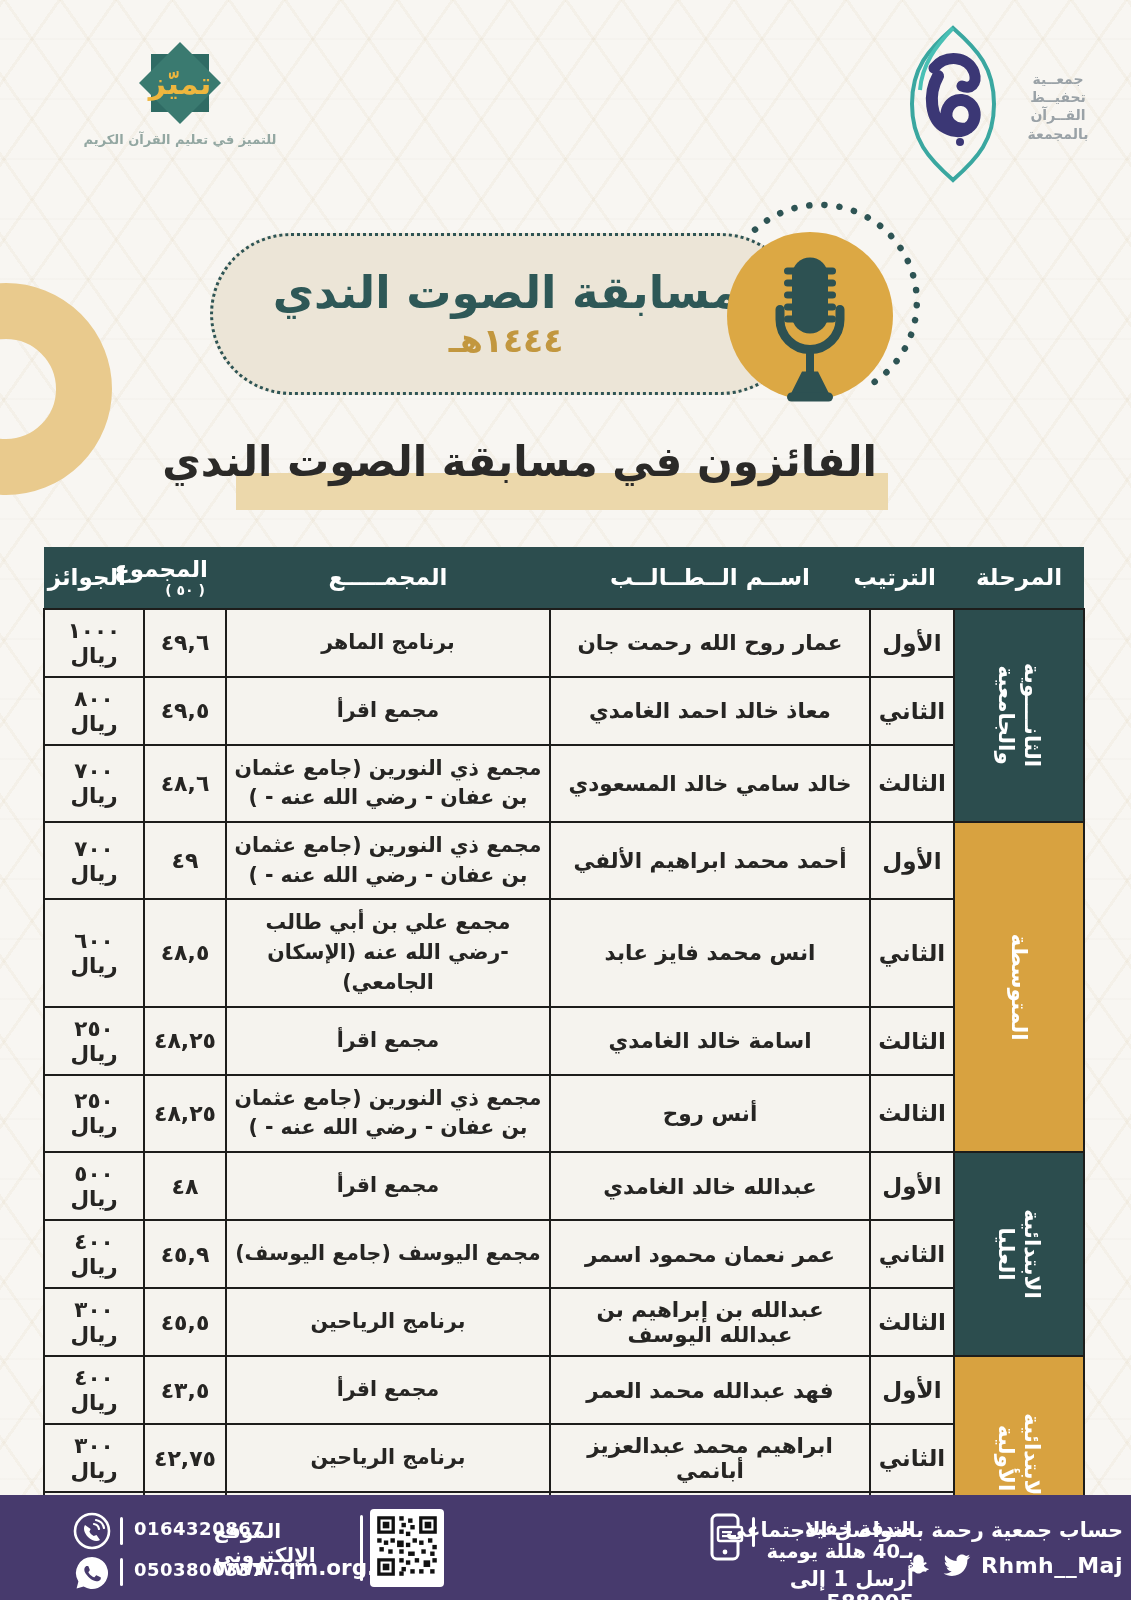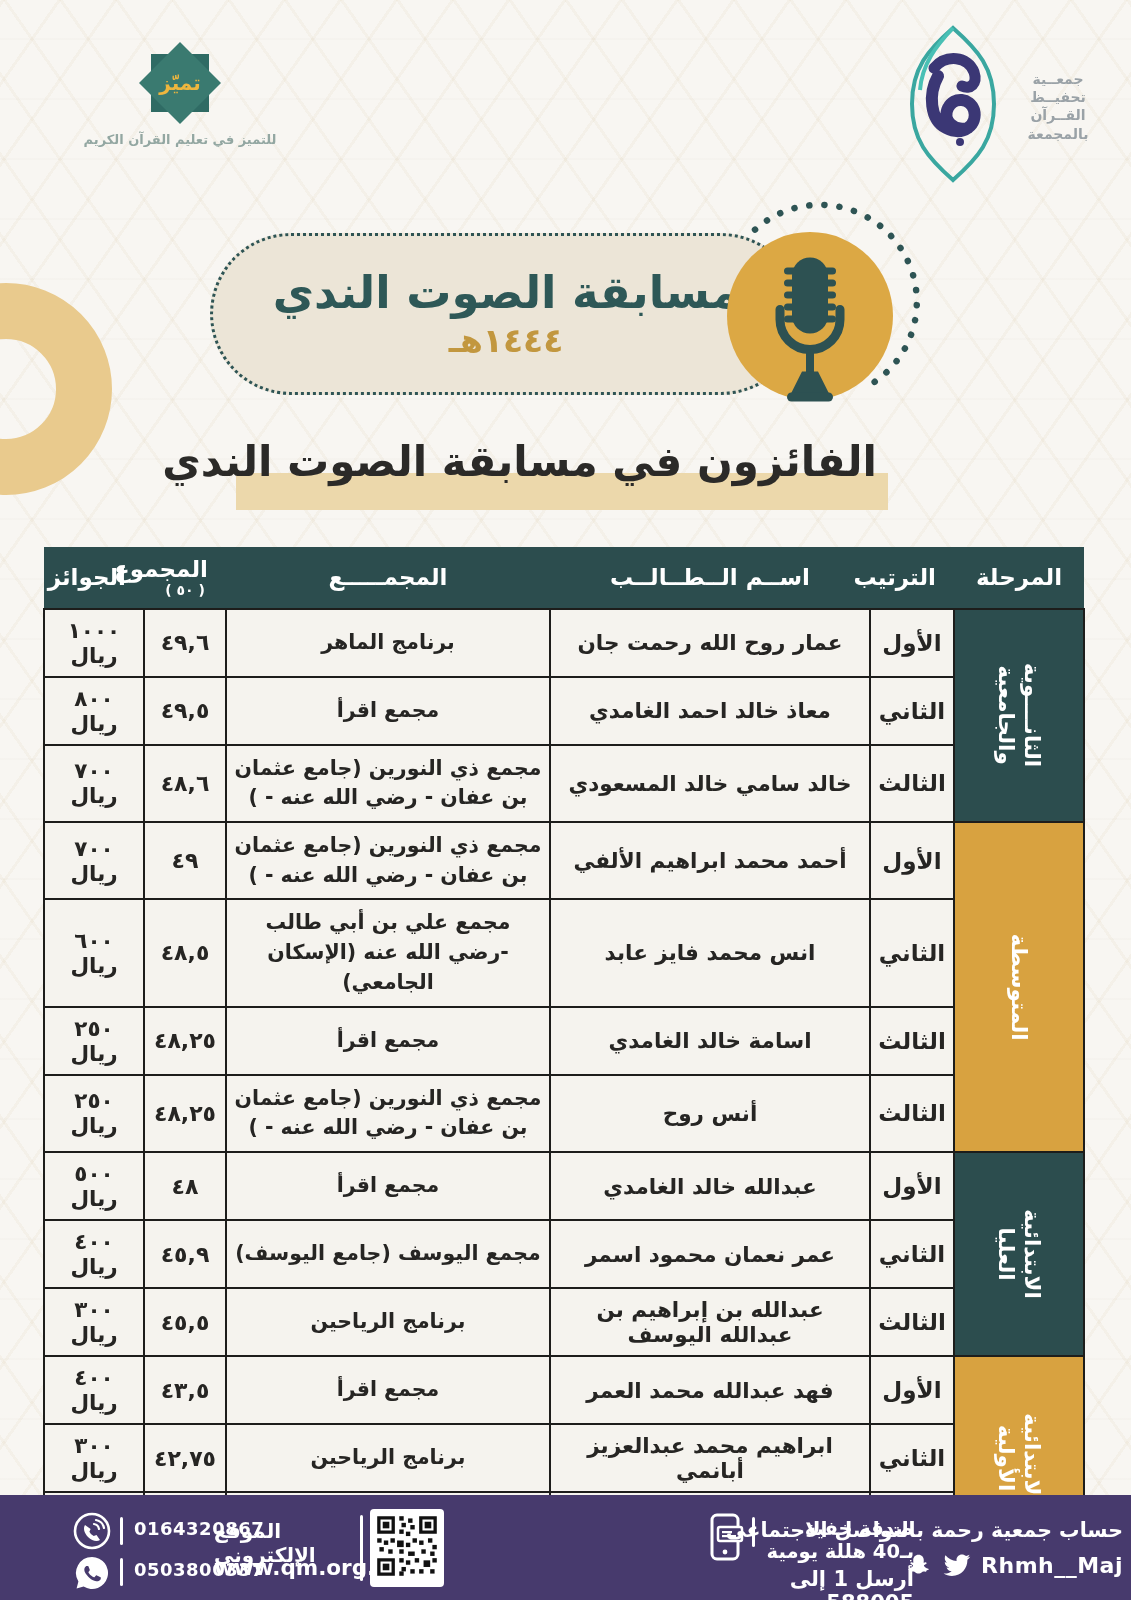--- a/index.html
+++ b/index.html
@@ -15,21 +15,21 @@
   
   .ring{left:-100px;top:283px;width:212px;height:212px;border-radius:50%;
         border:56px solid #e9ca8d;box-sizing:border-box;}
 
   
   .award{left:30px;top:40px;width:300px;text-align:center;}
   .star-wrap{position:relative;width:86px;height:86px;margin:0 auto;}
   .star-a,.star-b{position:absolute;left:14px;top:14px;width:58px;height:58px;background:#2f6b64;}
   .star-b{transform:rotate(45deg);background:#3a7a70;}
   .star-word{position:absolute;inset:0;display:flex;align-items:center;justify-content:center;
-             color:#eeb63e;font-size:20px;font-weight:bold;z-index:2;text-align:right;}
+             color:#eeb63e;font-size:30px;font-weight:bold;z-index:2;text-align:right;}
   .award-l1{margin-top:8px;color:#2e6a63;font-size:16.5px;font-weight:bold;}
   .award-l2{margin-top:6px;color:#93a7a2;font-size:13px;font-weight:bold;}
 
   
   .emblem{left:898px;top:24px;}
   .soc-text{left:1012px;top:70px;width:92px;color:#9aa2a7;font-size:14px;font-weight:bold;
             line-height:1.3;text-align:center;}
 
   
   .pill{left:210px;top:233px;width:592px;height:162px;background:#ece5d7;

